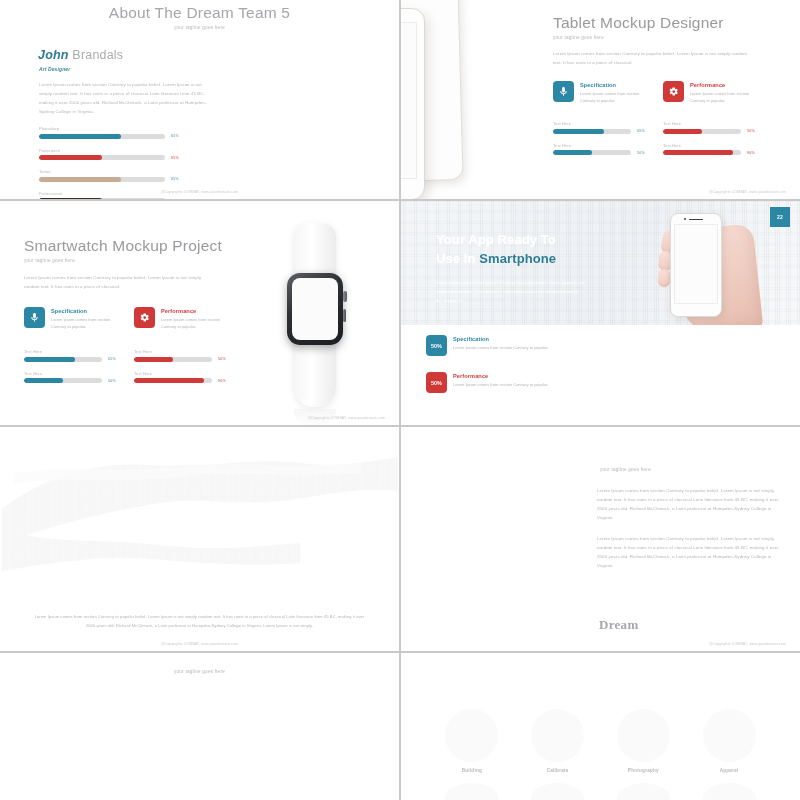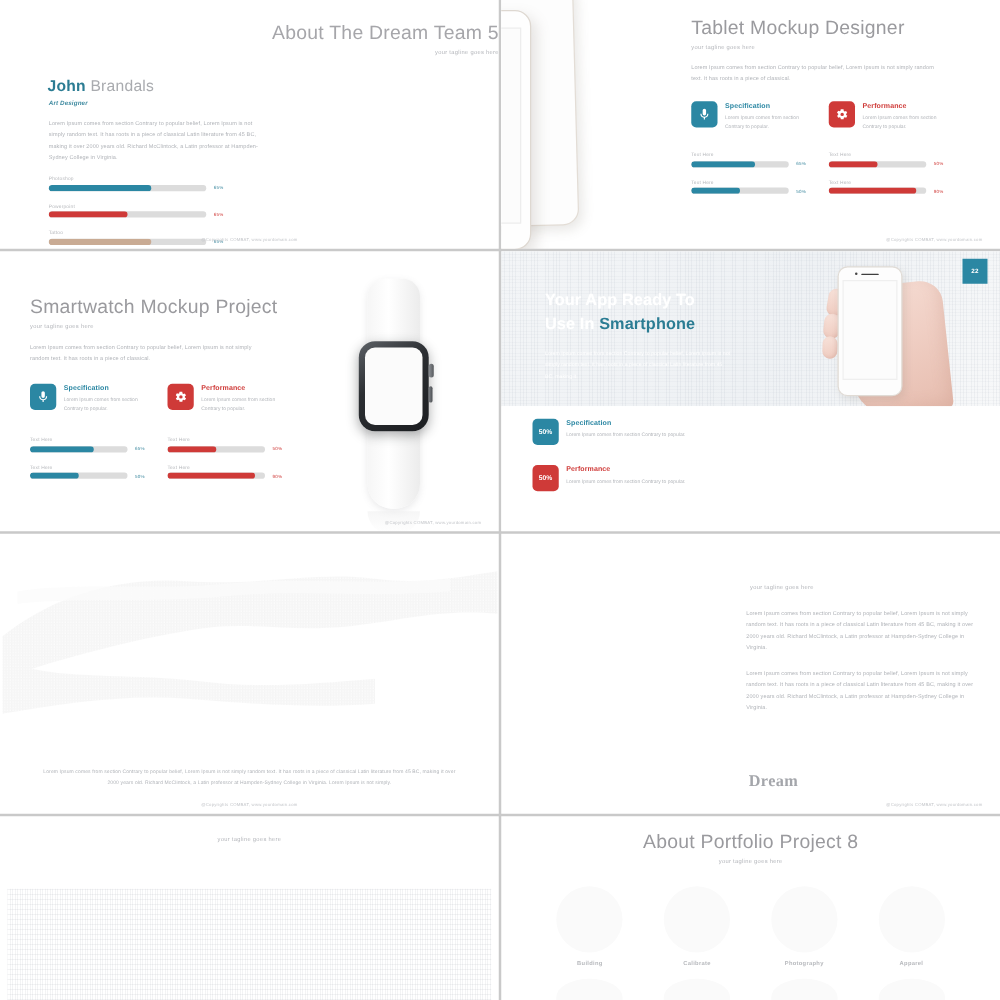--- a/index.html
+++ b/index.html
@@ -98,30 +98,30 @@
     font-size: 4px; color: #b2b5ba; line-height: 1.95; margin-top: 1.5px;
   }
   .pct-box {
     width: 21px; height: 21px; border-radius: 4px;
     display: flex; align-items: center; justify-content: center;
     color: #fff; font-size: 5.4px; font-weight: 700;
     flex: 0 0 auto;
   }
 
   
-  .s1-head { padding-top: 18px; text-align: right; }
+  .s1-head { padding-top: 4px; text-align: center; }
   .s1-head .slide-title { color: #a6a6aa; }
   .s1-name {
     margin: 18px 0 0 38px;
     font-size: 12.5px;
     font-weight: 400;
     color: #a9abaf;
     letter-spacing: .2px;
   }
-  .s1-name b { color: #2b7c93; font-weight: 700; }
+  .s1-name b { color: #2b7c93; font-weight: 700; font-style: italic; }
   .s1-role {
     margin: 4px 0 0 39px;
     font-size: 5px;
     font-style: italic;
     font-weight: 700;
     color: #3f8aa0;
     letter-spacing: .1px;
   }
   .s1-desc { margin: 8px 38px 0 39px; width: 172px; }
   .s1-bars { margin: 10px 0 0 39px; width: 170px; }
@@ -632,24 +632,20 @@
   </div>
 
   <div class="slide">
     <div style="text-align:center;padding-top:12px;">
       <div class="tagline">your tagline goes here</div>
     </div>
     <div class="s7-mesh mesh"></div>
   </div>
 
   <div class="slide">
-    <div style="text-align:center;padding-top:12px;">
-      <div class="slide-title">About Portfolio Project 8</div>
-      <div class="tagline">your tagline goes here</div>
-    </div>
     <div class="circ-row" id="s8-row1">
         <div class="circ-item">
           <div class="circ mesh"></div>
           <div class="circ-lab">Building</div>
         </div>
         <div class="circ-item">
           <div class="circ mesh"></div>
           <div class="circ-lab">Calibrate</div>
         </div>
         <div class="circ-item">

